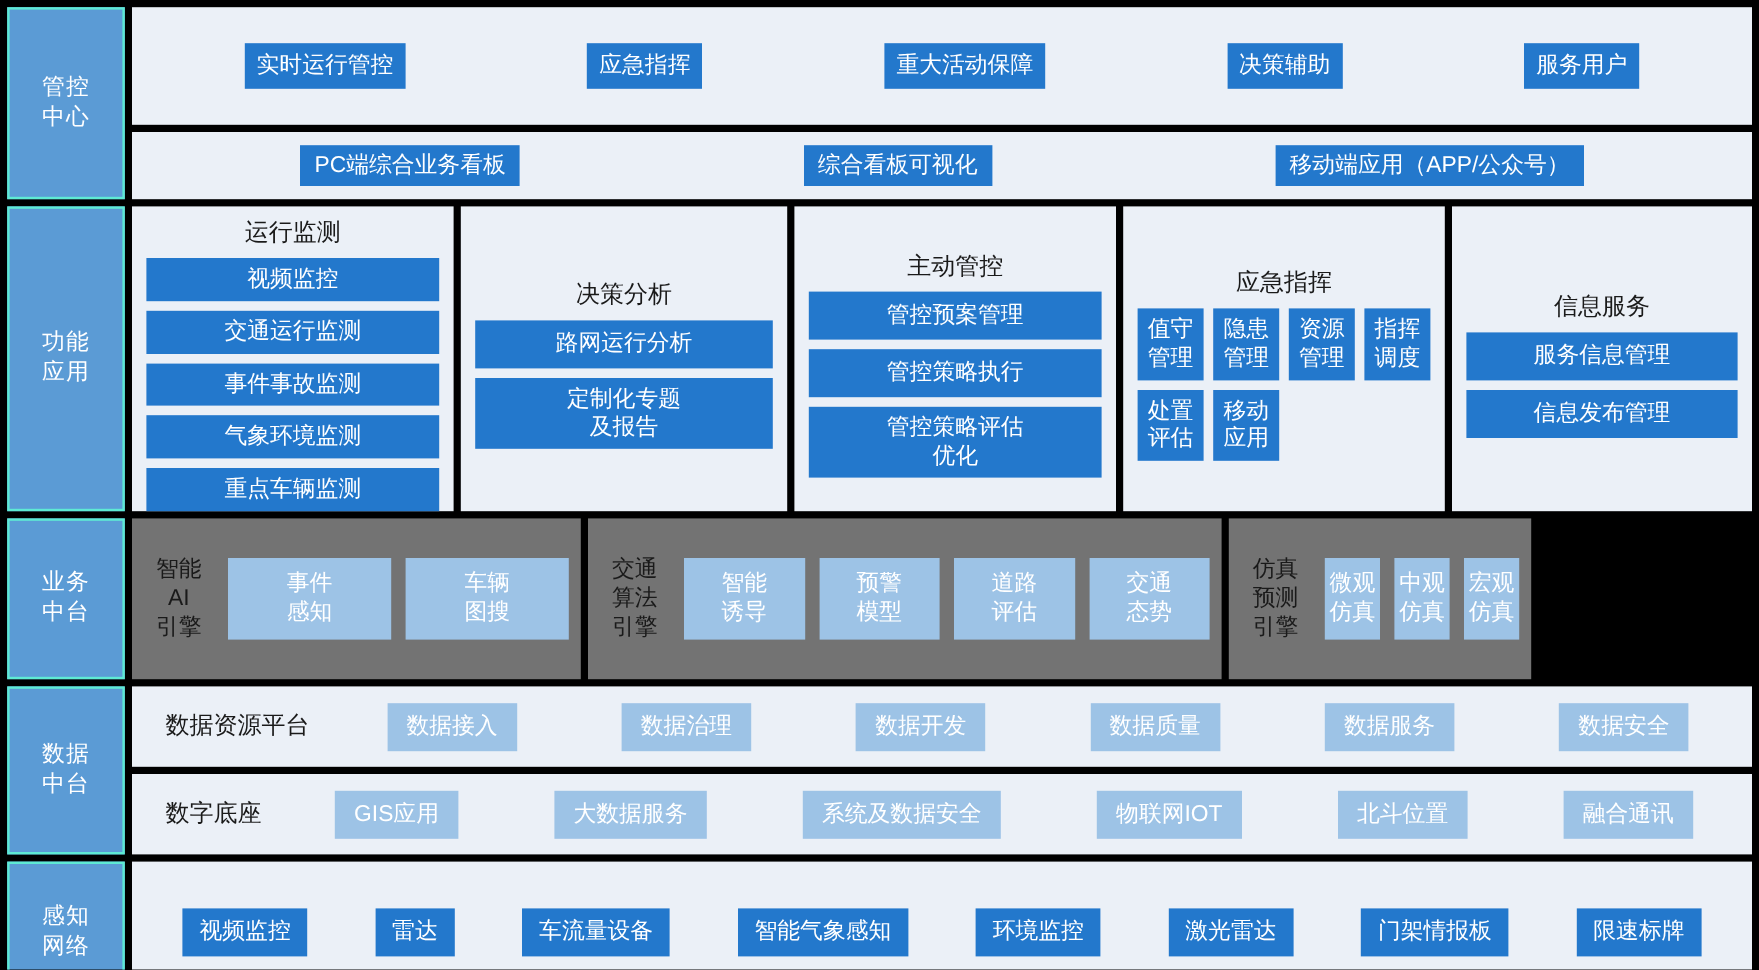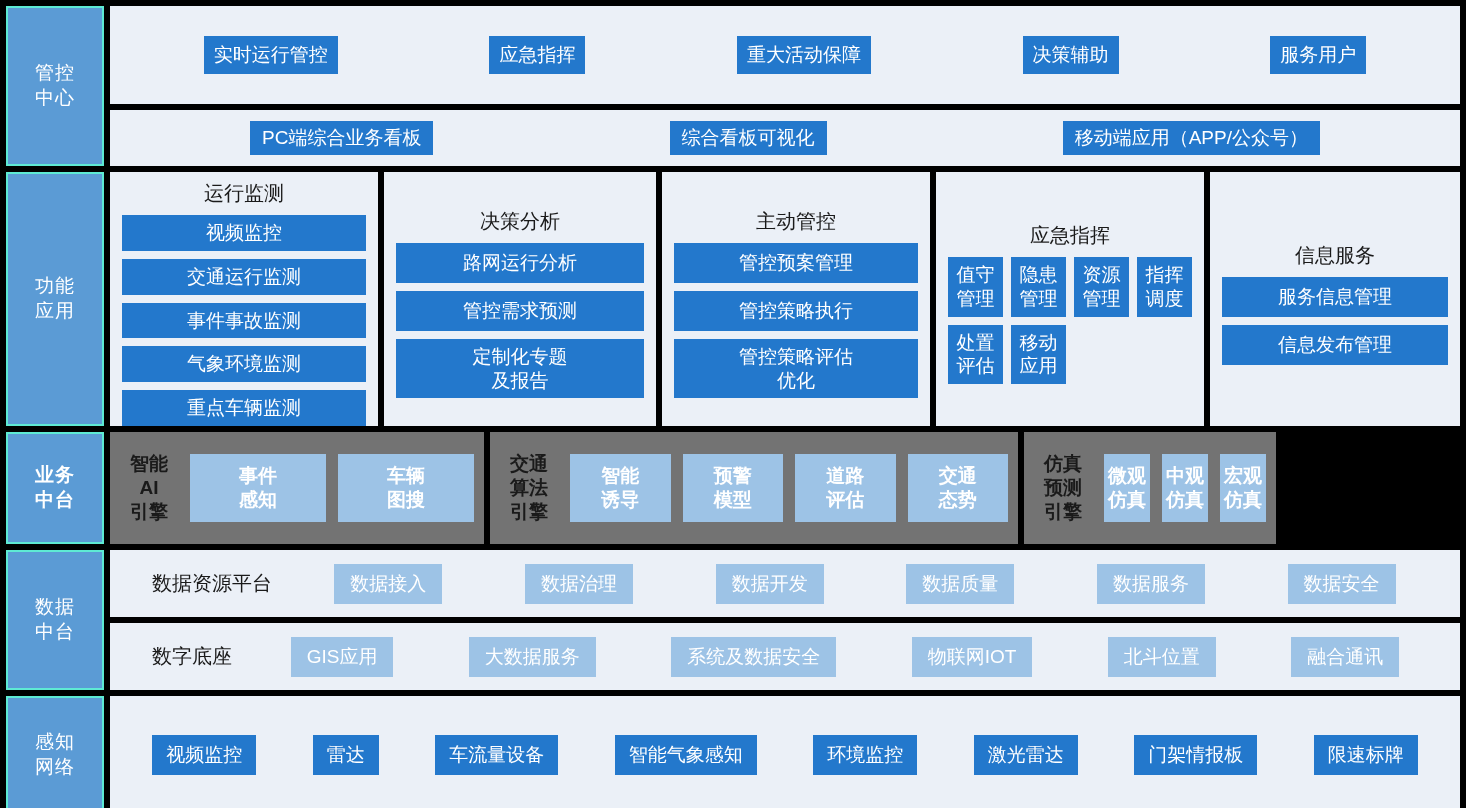--- a/index.html
+++ b/index.html
@@ -114,36 +114,36 @@
     min-width:0;
     justify-content:center;
   }
   .fcol-title{font-size:20px;color:#1a1a1a;margin-bottom:8px;text-align:center;}
   .fcol-items{width:100%;display:flex;flex-direction:column;gap:8px;align-items:center;}
   .fcol-items .bx{width:100%;min-height:32px;font-size:19px;}
   .fgrid{width:100%;display:grid;grid-template-columns:1fr 1fr 1fr 1fr;gap:8px;}
   .fgrid .bx{min-height:50px;font-size:19px;}
 
   
-  #row-biz{height:112px;font-weight:bold;}
+  #row-biz{height:134px;}
   #row-biz .band-body{flex-direction:row;gap:6px;height:100%;}
   .engine{
     background:#737373;
     display:flex;align-items:center;
     padding:8px 10px;
     box-sizing:border-box;
     gap:12px;
     min-width:0;
   }
   .engine .plain{flex:0 0 auto;padding:0 10px;font-size:19px;}
   .engine .bx-lt{flex:1 1 0;height:68px;min-width:0;}
 
   
   #row-data{height:140px;}
-  .drow{height:68px;display:flex;align-items:center;padding:0 28px;gap:0;}
+  .drow{height:68px;display:flex;align-items:center;padding:0 14px;gap:0;}
   .drow .plain{flex:0 0 auto;padding:0 26px 0 14px;font-size:20px;}
   .drow-items{flex:1 1 auto;display:flex;align-items:center;justify-content:space-around;gap:10px;}
   .drow-items .bx-lt{height:40px;padding:0 16px;flex:0 0 auto;}
 
   
   #row-sense{height:118px;}
   #row-sense .panel{height:100%;justify-content:space-around;padding:0 14px;}
   #row-sense .bx{height:40px;padding:0 14px;}
 </style>
 </head>
@@ -183,21 +183,20 @@
           <div class="bx">事件事故监测</div>
           <div class="bx">气象环境监测</div>
           <div class="bx">重点车辆监测</div>
         </div>
       </div>
 
       <div class="fcol" style="flex:0 0 272px;">
         <div class="fcol-title">决策分析</div>
         <div class="fcol-items">
           <div class="bx" style="min-height:40px;">路网运行分析</div>
-          <div class="bx" style="min-height:40px;">管控需求预测</div>
           <div class="bx" style="min-height:58px;">定制化专题
 及报告</div>
         </div>
       </div>
 
       <div class="fcol" style="flex:0 0 268px;">
         <div class="fcol-title">主动管控</div>
         <div class="fcol-items">
           <div class="bx" style="min-height:40px;">管控预案管理</div>
           <div class="bx" style="min-height:40px;">管控策略执行</div>

